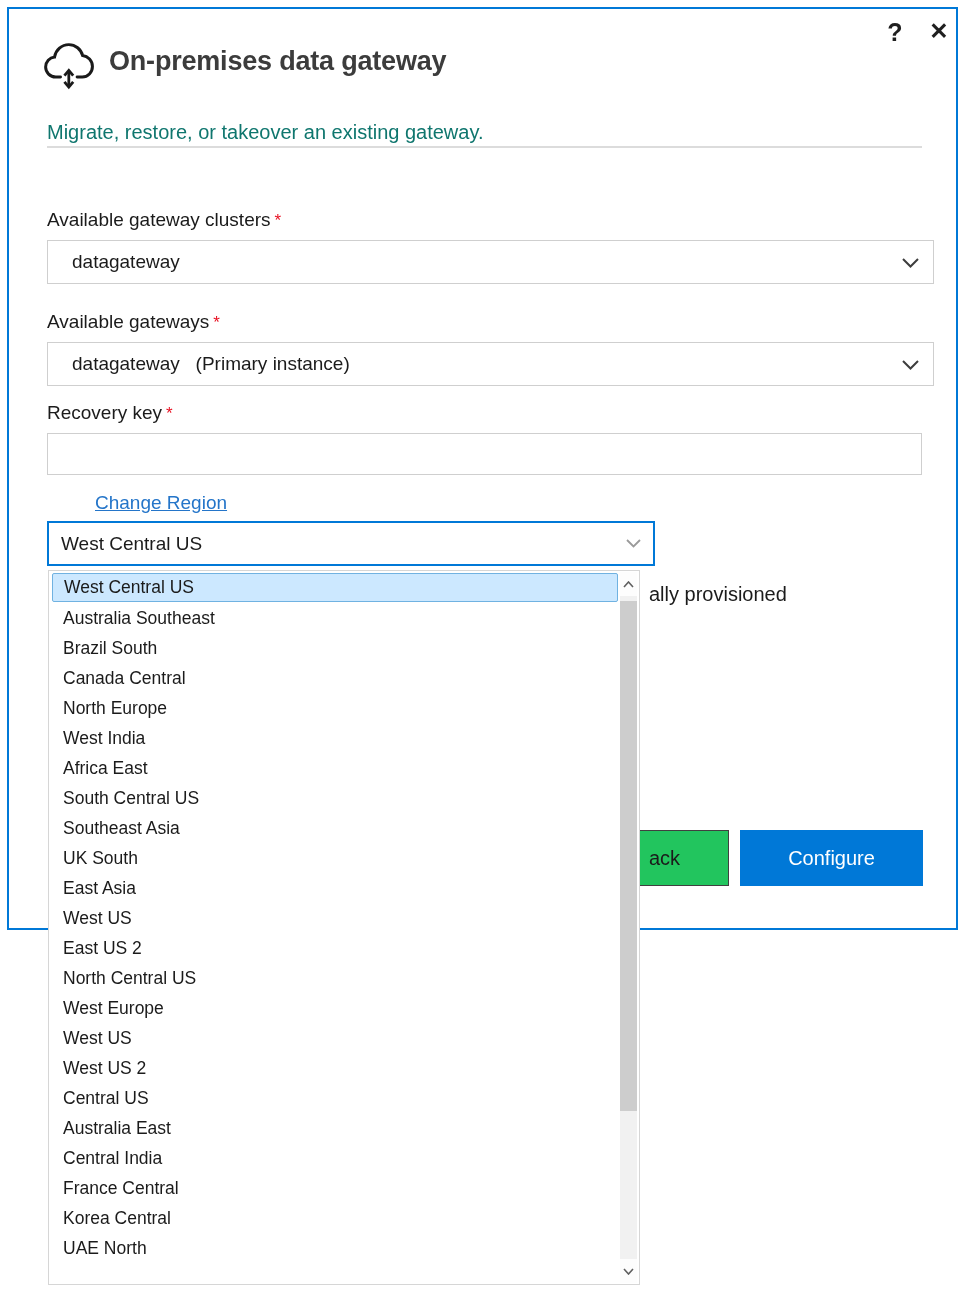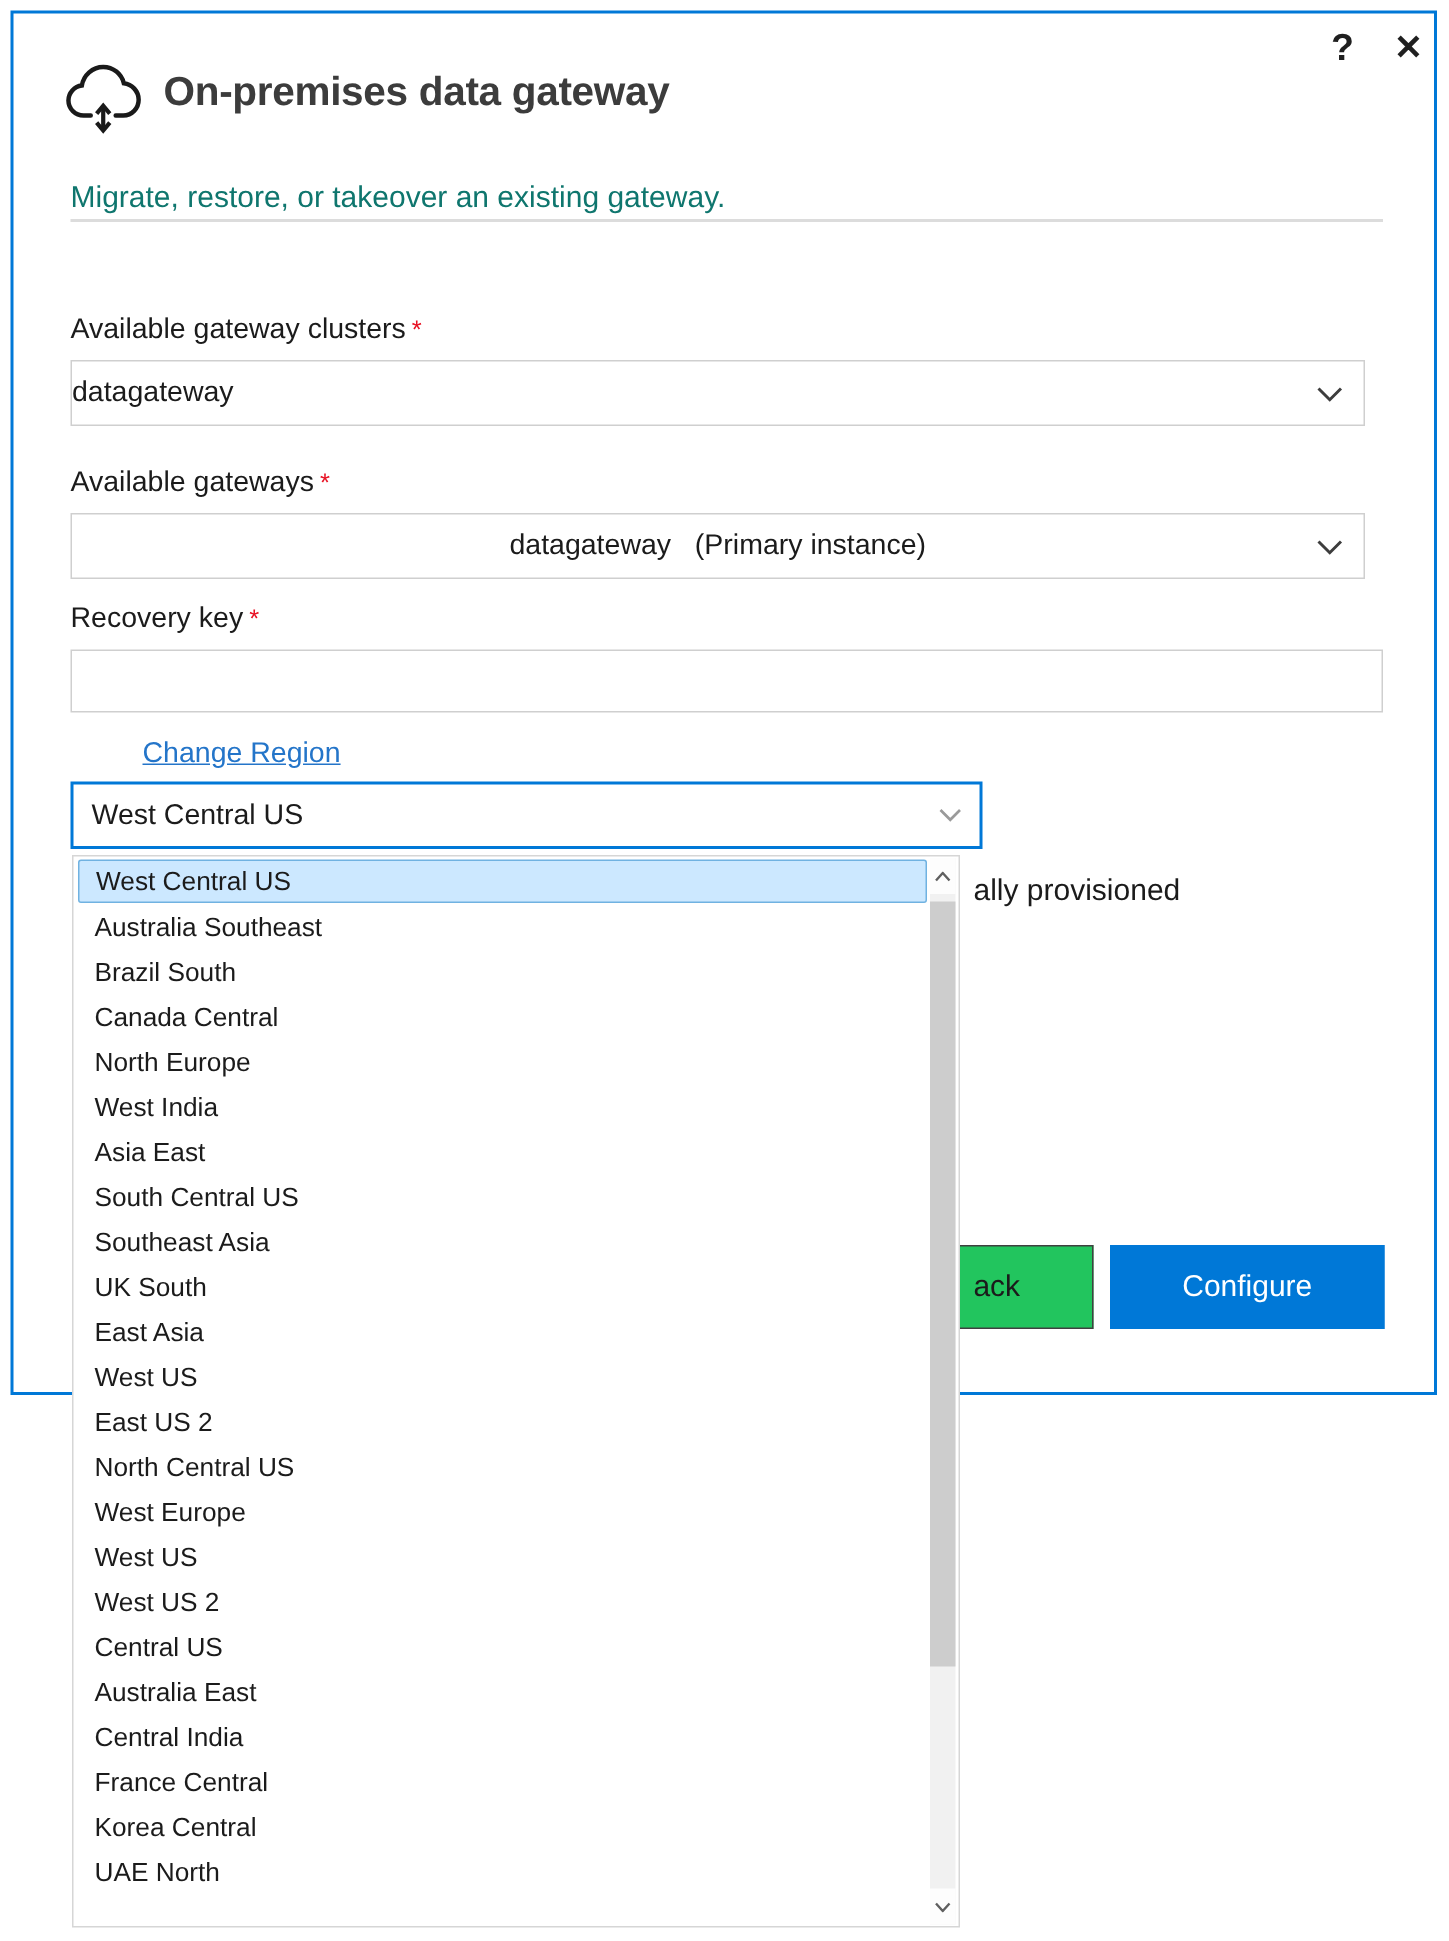--- a/index.html
+++ b/index.html
@@ -19,23 +19,23 @@
   .title { position:absolute; left:100px; top:37px; font-size:27px; font-weight:700;
            color:#3c3c3c; letter-spacing:-0.2px; }
   .subtitle { position:absolute; left:38px; top:112px; font-size:20px; color:#0f766e; }
   .divider { position:absolute; left:38px; top:137px; width:875px; height:2px; background:#dcdcdc; }
 
   .fld-label { position:absolute; left:38px; font-size:19px; color:#1b1b1b; }
   .req { color:#e81123; font-size:17px; margin-left:4px; }
   .lbl-clusters { top:200px; } .lbl-gateways { top:302px; } .lbl-recovery { top:393px; }
 
   .select { position:absolute; left:38px; width:873px; height:42px; border:1px solid #cfcfcf;
-            background:#fff; font-size:19px; line-height:42px; padding-left:0; width:861px;
+            background:#fff; font-size:19px; line-height:42px; padding-left:24px; width:861px;
             color:#1b1b1b; cursor:pointer; }
-  .sel-clusters { top:231px; } .sel-gateways { top:333px;text-align:center; }
+  .sel-clusters { top:231px; } .sel-gateways { top:333px; }
   .select .chev { position:absolute; right:14px; top:17px; }
   .pre { white-space:pre; }
 
   .text-input { position:absolute; left:38px; top:424px; width:849px; height:40px;
             border:1px solid #cfcfcf; padding:0 12px; font-size:19px;
             font-family:"Liberation Sans", sans-serif; outline:none; }
 
   .region-link { position:absolute; left:38px; top:483px; font-size:19px; color:#2475c9;
             text-decoration:underline; cursor:pointer;margin-left:48px; }
 
@@ -128,21 +128,21 @@
   </div>
 
   <div class="dropdown">
     <div class="region-list">
       <div class="list-item selected">West Central US</div>
         <div class="list-item">Australia Southeast</div>
         <div class="list-item">Brazil South</div>
         <div class="list-item">Canada Central</div>
         <div class="list-item">North Europe</div>
         <div class="list-item">West India</div>
-        <div class="list-item">Asia East</div>
+        <div class="list-item">Africa East</div>
         <div class="list-item">South Central US</div>
         <div class="list-item">Southeast Asia</div>
         <div class="list-item">UK South</div>
         <div class="list-item">East Asia</div>
         <div class="list-item">West US</div>
         <div class="list-item">East US 2</div>
         <div class="list-item">North Central US</div>
         <div class="list-item">West Europe</div>
         <div class="list-item">West US</div>
         <div class="list-item">West US 2</div>

